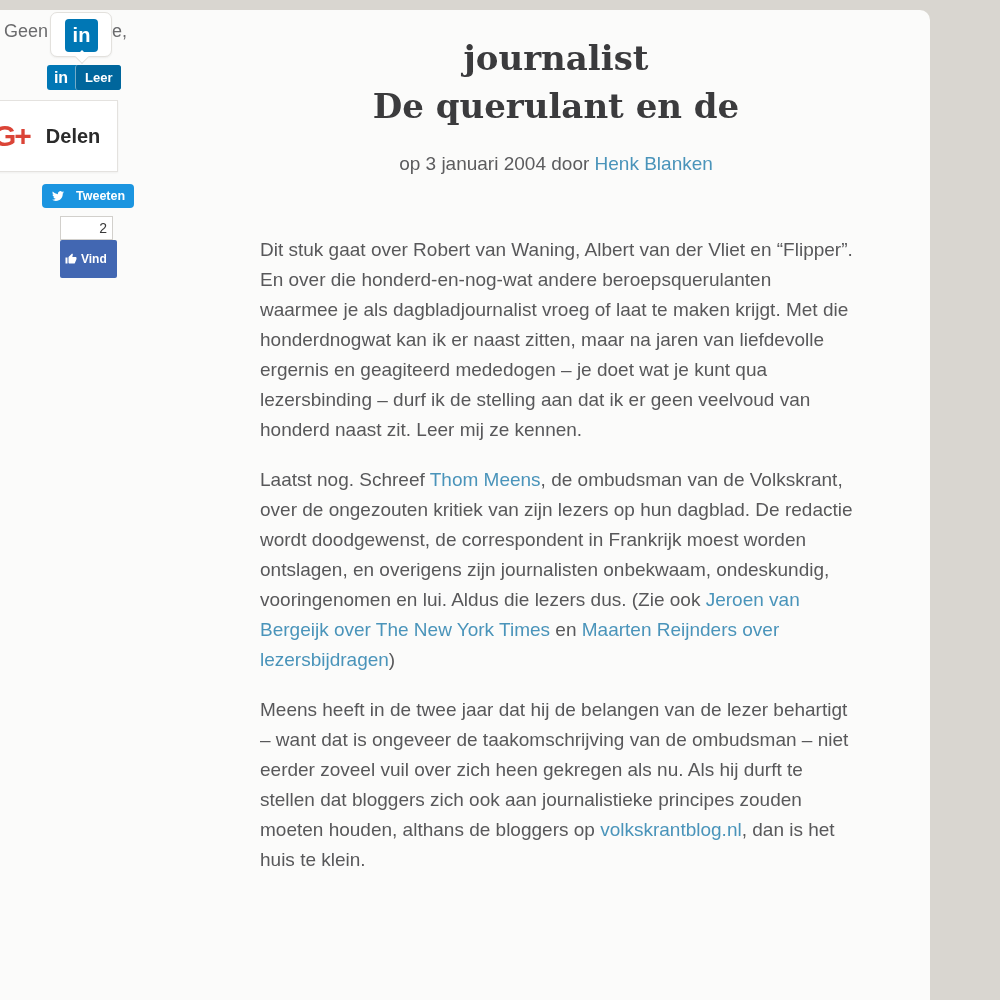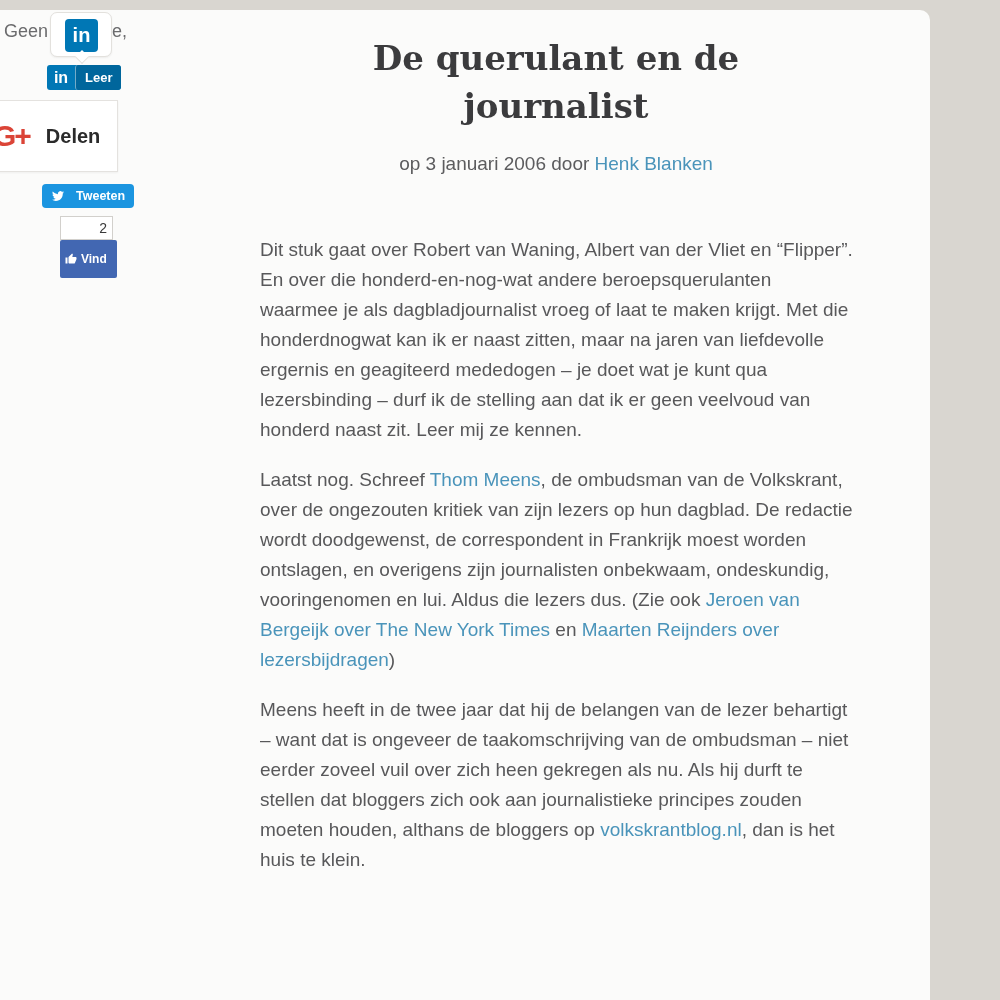--- a/index.html
+++ b/index.html
@@ -142,21 +142,21 @@
 
 <div class="fb-count">2</div>
 <div class="fb-btn">
   <svg viewBox="0 0 24 24" aria-hidden="true">
     <path d="M1 21h4V9H1v12zM23 10c0-1.1-.9-2-2-2h-6.31l.95-4.57.03-.32c0-.41-.17-.79-.44-1.06L14.17 1 7.59 7.59C7.22 7.95 7 8.45 7 9v10c0 1.1.9 2 2 2h9c.83 0 1.54-.5 1.84-1.22l3.02-7.05c.09-.23.14-.47.14-.73v-2z"></path>
   </svg>
   <span>Vind</span>
 </div>
 
 <h1 class="title">
+    <span>journalist</span>
     <span>De querulant en de</span>
-    <span>journalist</span>
   </h1>
-<div class="byline"><span>op 3 januari 2006 door </span><a class="inline-link" href="#">Henk Blanken</a></div>
+<div class="byline"><span>op 3 januari 2004 door </span><a class="inline-link" href="#">Henk Blanken</a></div>
 <div class="body-copy">
   <p><span>Dit stuk gaat over Robert van Waning, Albert van der Vliet en “Flipper”. En over die honderd-en-nog-wat andere beroepsquerulanten waarmee je als dagbladjournalist vroeg of laat te maken krijgt. Met die honderdnogwat kan ik er naast zitten, maar na jaren van liefdevolle ergernis en geagiteerd mededogen – je doet wat je kunt qua lezersbinding – durf ik de stelling aan dat ik er geen veelvoud van honderd naast zit. Leer mij ze kennen.</span></p>
   <p><span>Laatst nog. Schreef </span><a class="inline-link" href="#">Thom Meens</a><span>, de ombudsman van de Volkskrant, over de ongezouten kritiek van zijn lezers op hun dagblad. De redactie wordt doodgewenst, de correspondent in Frankrijk moest worden ontslagen, en overigens zijn journalisten onbekwaam, ondeskundig, vooringenomen en lui. Aldus die lezers dus. (Zie ook </span><a class="inline-link" href="#">Jeroen van Bergeijk over The New York Times</a><span> en </span><a class="inline-link" href="#">Maarten Reijnders over lezersbijdragen</a><span>)</span></p>
   <p><span>Meens heeft in de twee jaar dat hij de belangen van de lezer behartigt – want dat is ongeveer de taakomschrijving van de ombudsman – niet eerder zoveel vuil over zich heen gekregen als nu. Als hij durft te stellen dat bloggers zich ook aan journalistieke principes zouden moeten houden, althans de bloggers op </span><a class="inline-link" href="#">volkskrantblog.nl</a><span>, dan is het huis te klein.</span></p>
 </div>
 
 </body></html>

